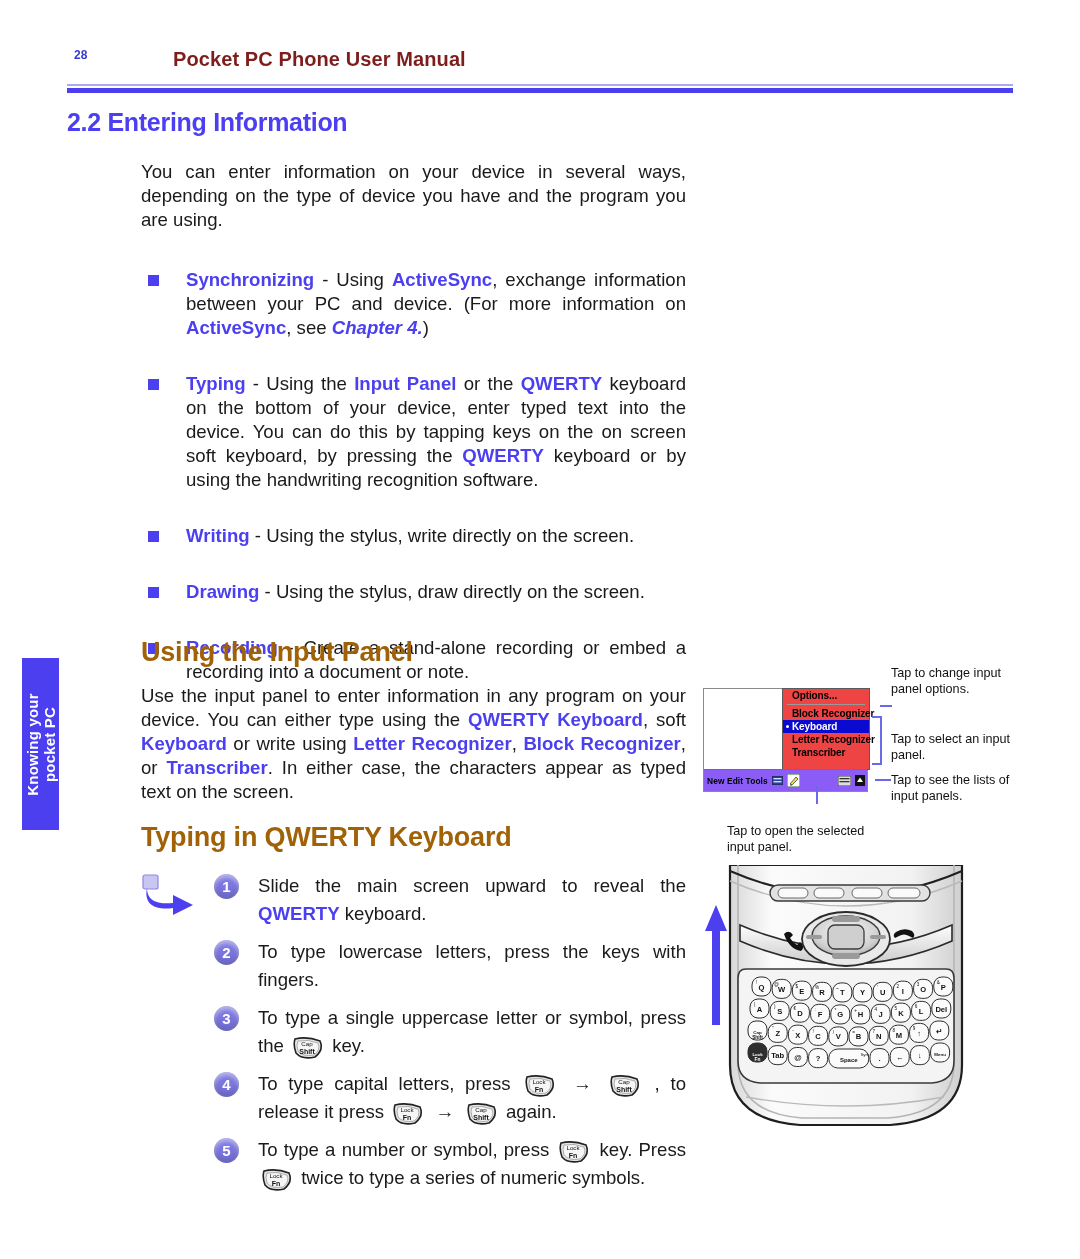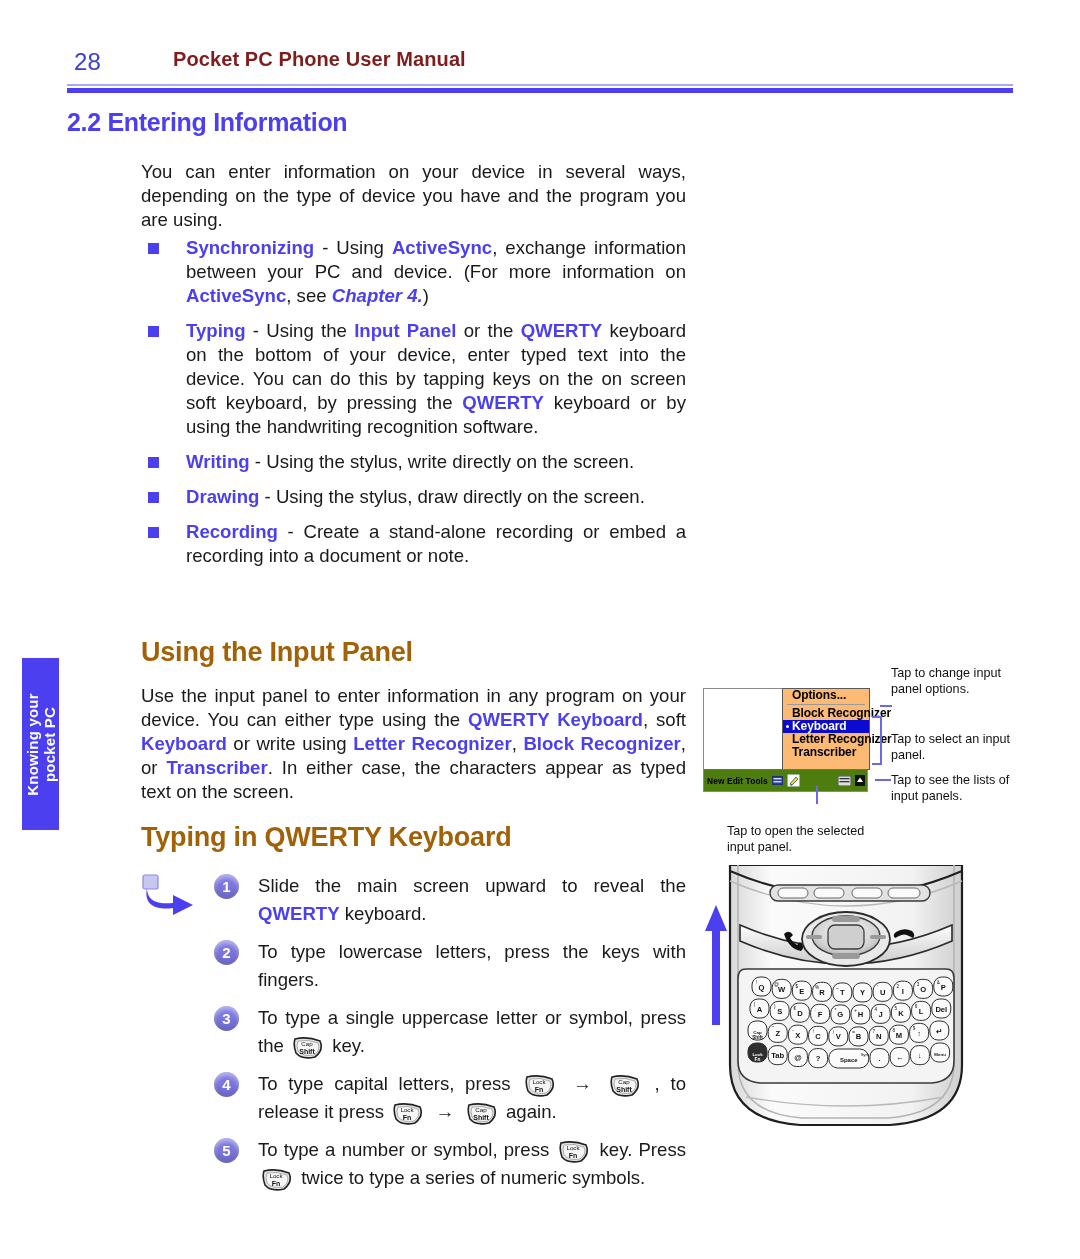--- a/index.html
+++ b/index.html
@@ -10,21 +10,21 @@
     color:#1a1a1a;
     position:relative;
     overflow:hidden;
   }
   
   .page-header{
     position:absolute;left:0;top:48px;width:1080px;height:34px;
   }
   .page-number{
     position:absolute;left:74px;top:0;
-    font-size:24px;font-weight:normal;color:#3b3bd6;letter-spacing:.2px;
+    font-size:12px;font-weight:bold;color:#3b3bd6;letter-spacing:.2px;
   }
   .header-title{
     position:absolute;left:173px;top:0;
     font-size:20px;font-weight:bold;color:#7f1d1d;letter-spacing:.1px;
   }
   .header-rule{
     position:absolute;left:67px;top:84px;width:946px;height:9px;
   }
   .header-rule .thin{position:absolute;left:0;top:0;width:100%;height:2px;background:#a9a9f2;}
   .header-rule .thick{position:absolute;left:0;top:4px;width:100%;height:5px;background:#4b3ff0;}
@@ -57,21 +57,21 @@
   .bullets{position:absolute;left:141px;top:236px;width:545px;}
   .bullet-row{position:relative;margin-bottom:11px;}
   .bullet-row:last-child{margin-bottom:0;}
   .bullet-sq{
     position:absolute;left:7px;top:7px;width:11px;height:11px;
     background:#4b3ff0;
   }
   .bullet-txt{
     margin-left:45px;
     font-size:18.6px;line-height:24px;
-    text-align:justify;text-justify:inter-word;
+    text-align:justify;text-justify:inter-word;margin-top:32px;
   }
 
   
   .side-tab{
     position:absolute;left:22px;top:658px;width:37px;height:172px;
     background:#4b3ff0;
   }
   .side-tab-inner{
     position:absolute;left:-68px;top:68px;width:172px;height:37px;
     transform:rotate(-90deg);
@@ -108,36 +108,36 @@
 
   
   .figure-screen{
     position:absolute;left:703px;top:688px;width:165px;height:104px;
     border:1px solid #8a8a8a;background:#ffffff;
     box-sizing:border-box;
   }
   .scr-canvas{position:absolute;left:0;top:0;right:0;height:81px;background:#ffffff;}
   .ctx-menu{
     position:absolute;left:78px;top:-1px;width:88px;height:82px;
-    border:1px solid #5a5a5a;background:#fdba74;box-sizing:border-box;
-    font-size:12px;color:#000;
+    border:1px solid #5a5a5a;background:#ef4444;box-sizing:border-box;
+    font-size:10px;color:#000;
   }
   .ctx-item{
     height:13px;line-height:13px;padding-left:9px;white-space:nowrap;
     font-weight:bold;letter-spacing:-.1px;
   }
   .ctx-sep{height:1px;background:#9a9a9a;margin:2px 4px;}
   .ctx-item.sel{background:#0a0ad0;color:#ffffff;}
   .ctx-dot{
     display:inline-block;width:3px;height:3px;background:currentColor;
     border-radius:50%;vertical-align:2px;margin-right:3px;margin-left:-6px;
   }
   .scr-toolbar{
     position:absolute;left:0;bottom:0;width:100%;height:22px;
-    background:#4d7c0f;border-top:1px solid #6f6f6f;box-sizing:border-box;
+    background:#8b5cf6;border-top:1px solid #6f6f6f;box-sizing:border-box;
     display:flex;align-items:center;
   }
   .tb-text{
     font-size:8.4px;font-weight:bold;color:#000;margin-left:3px;white-space:nowrap;
     letter-spacing:.1px;
   }
   .tb-icon{margin-left:4px;display:inline-flex;}
   .tb-right{margin-left:auto;display:flex;align-items:center;margin-right:2px;}
 
   

